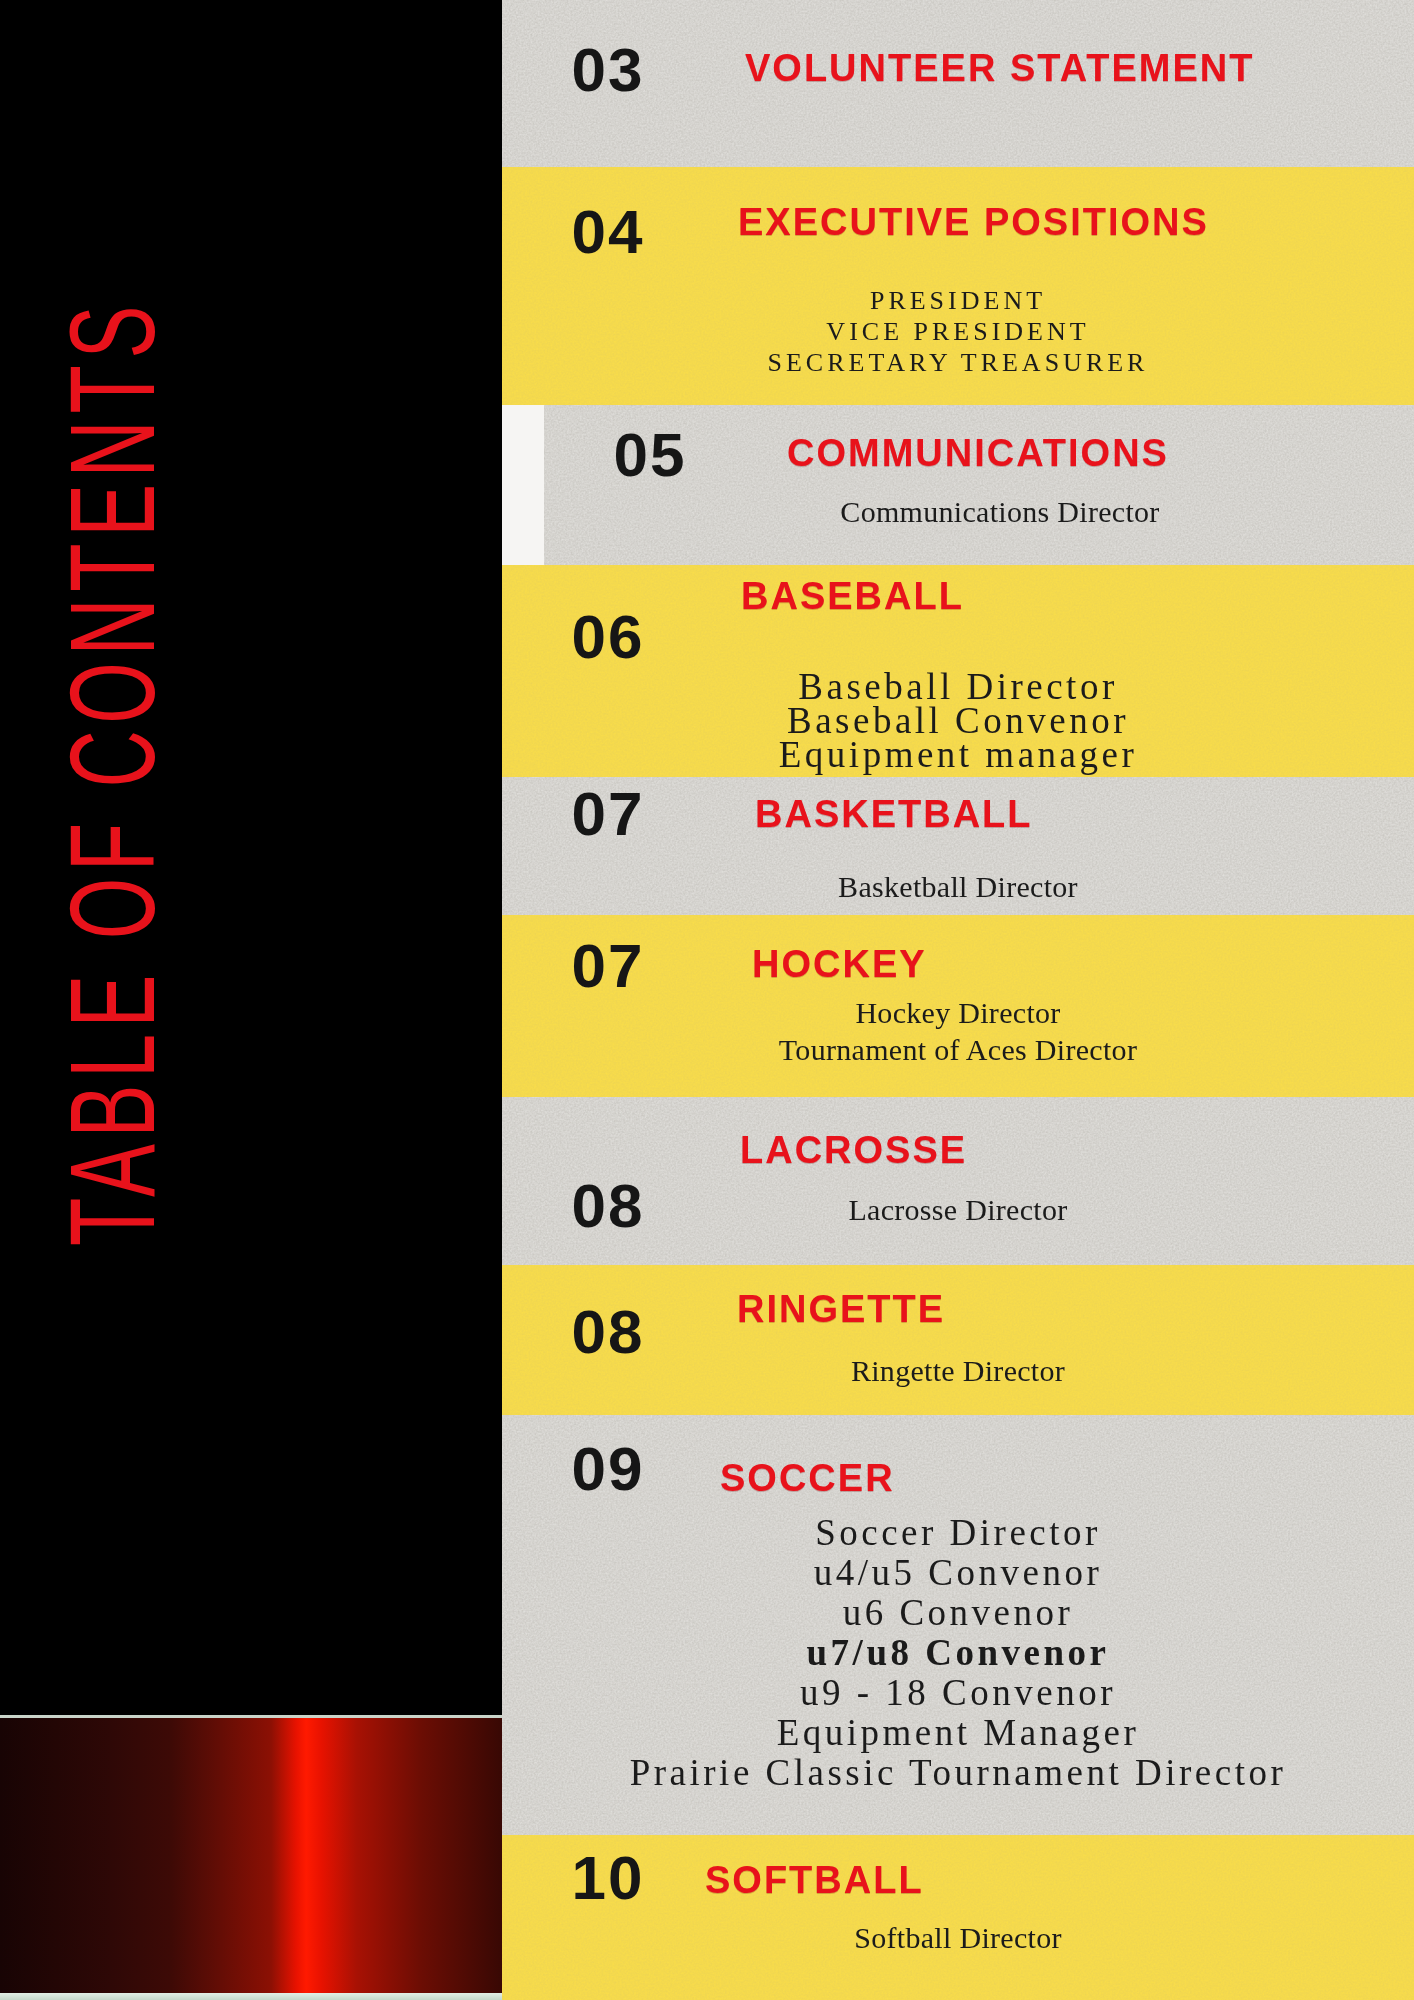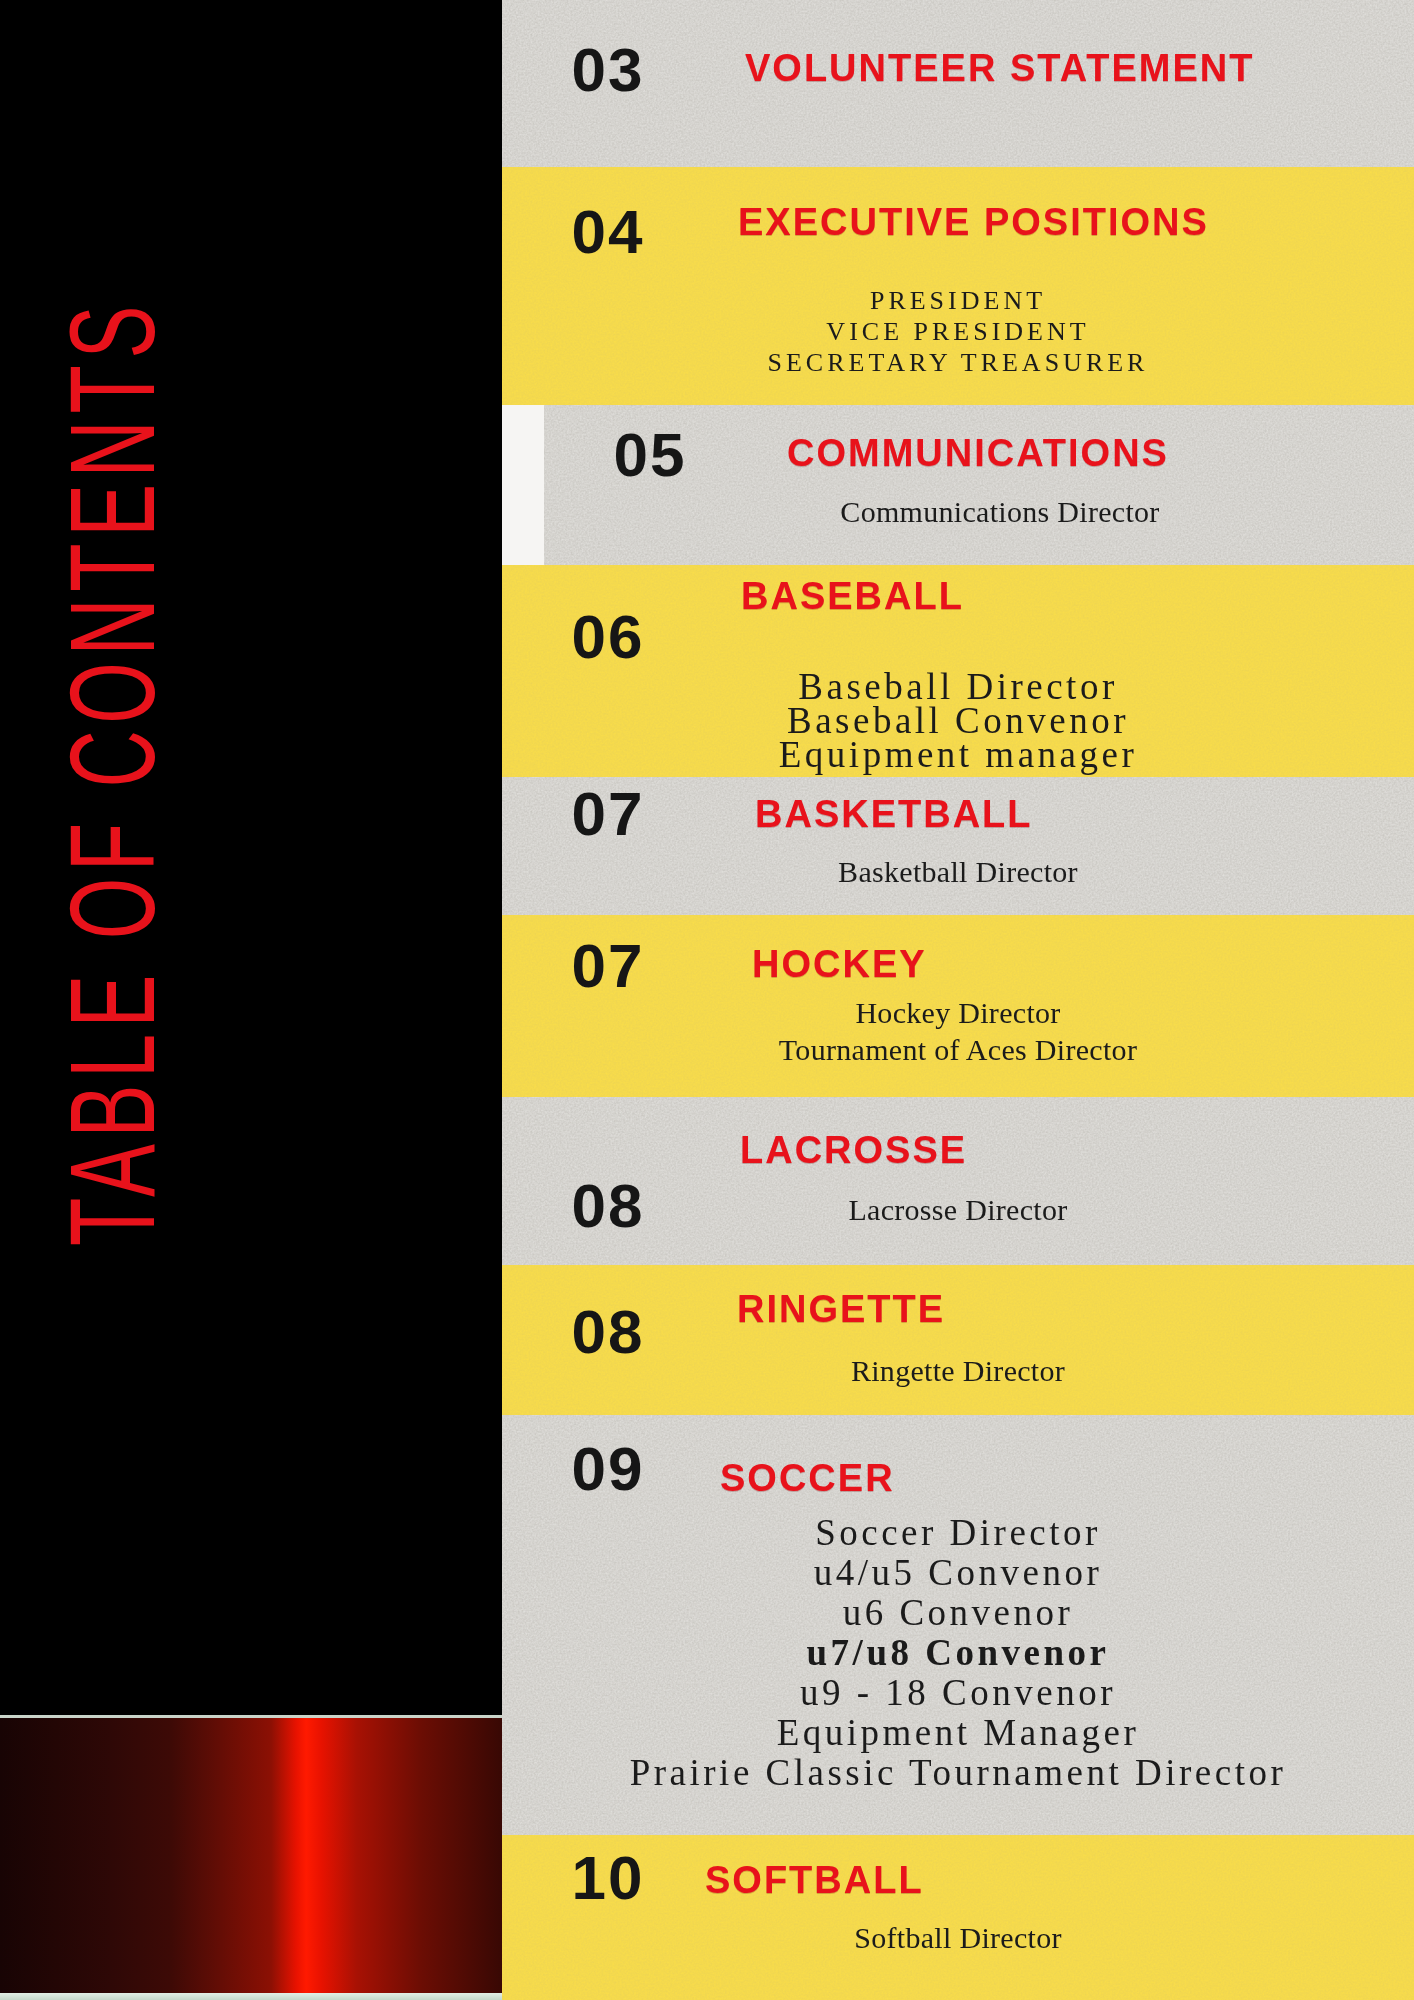--- a/index.html
+++ b/index.html
@@ -152,21 +152,21 @@
           <filter id="grain4" x="0" y="0" width="100%" height="100%">
             <feTurbulence type="fractalNoise" baseFrequency="0.55" numOctaves="2" seed="9" stitchTiles="stitch" result="t"></feTurbulence>
             <feColorMatrix in="t" type="luminanceToAlpha" result="a"></feColorMatrix>
             <feFlood flood-color="#a39f97" result="f"></feFlood>
             <feComposite in="f" in2="a" operator="in"></feComposite>
           </filter>
           <rect x="0" y="0" width="100%" height="100%" filter="url(#grain4)"></rect>
         </svg>
         <div class="num" style="top: 37px;">07</div>
         <div class="title" style="left: 253px; top: 37px;">BASKETBALL</div>
-        <div class="item plain" style="top: 95px;">Basketball Director</div>
+        <div class="item plain" style="top: 110px;">Basketball Director</div>
       </div>
       <div class="sec white" style="top: 915px; height: 182px;">
         <svg class="grain" preserveAspectRatio="none">
           <filter id="grain5" x="0" y="0" width="100%" height="100%">
             <feTurbulence type="fractalNoise" baseFrequency="0.55" numOctaves="2" seed="9" stitchTiles="stitch" result="t"></feTurbulence>
             <feColorMatrix in="t" type="luminanceToAlpha" result="a"></feColorMatrix>
             <feFlood flood-color="#9a968e" result="f"></feFlood>
             <feComposite in="f" in2="a" operator="in"></feComposite>
           </filter>
           <rect x="0" y="0" width="100%" height="100%" filter="url(#grain5)"></rect>

